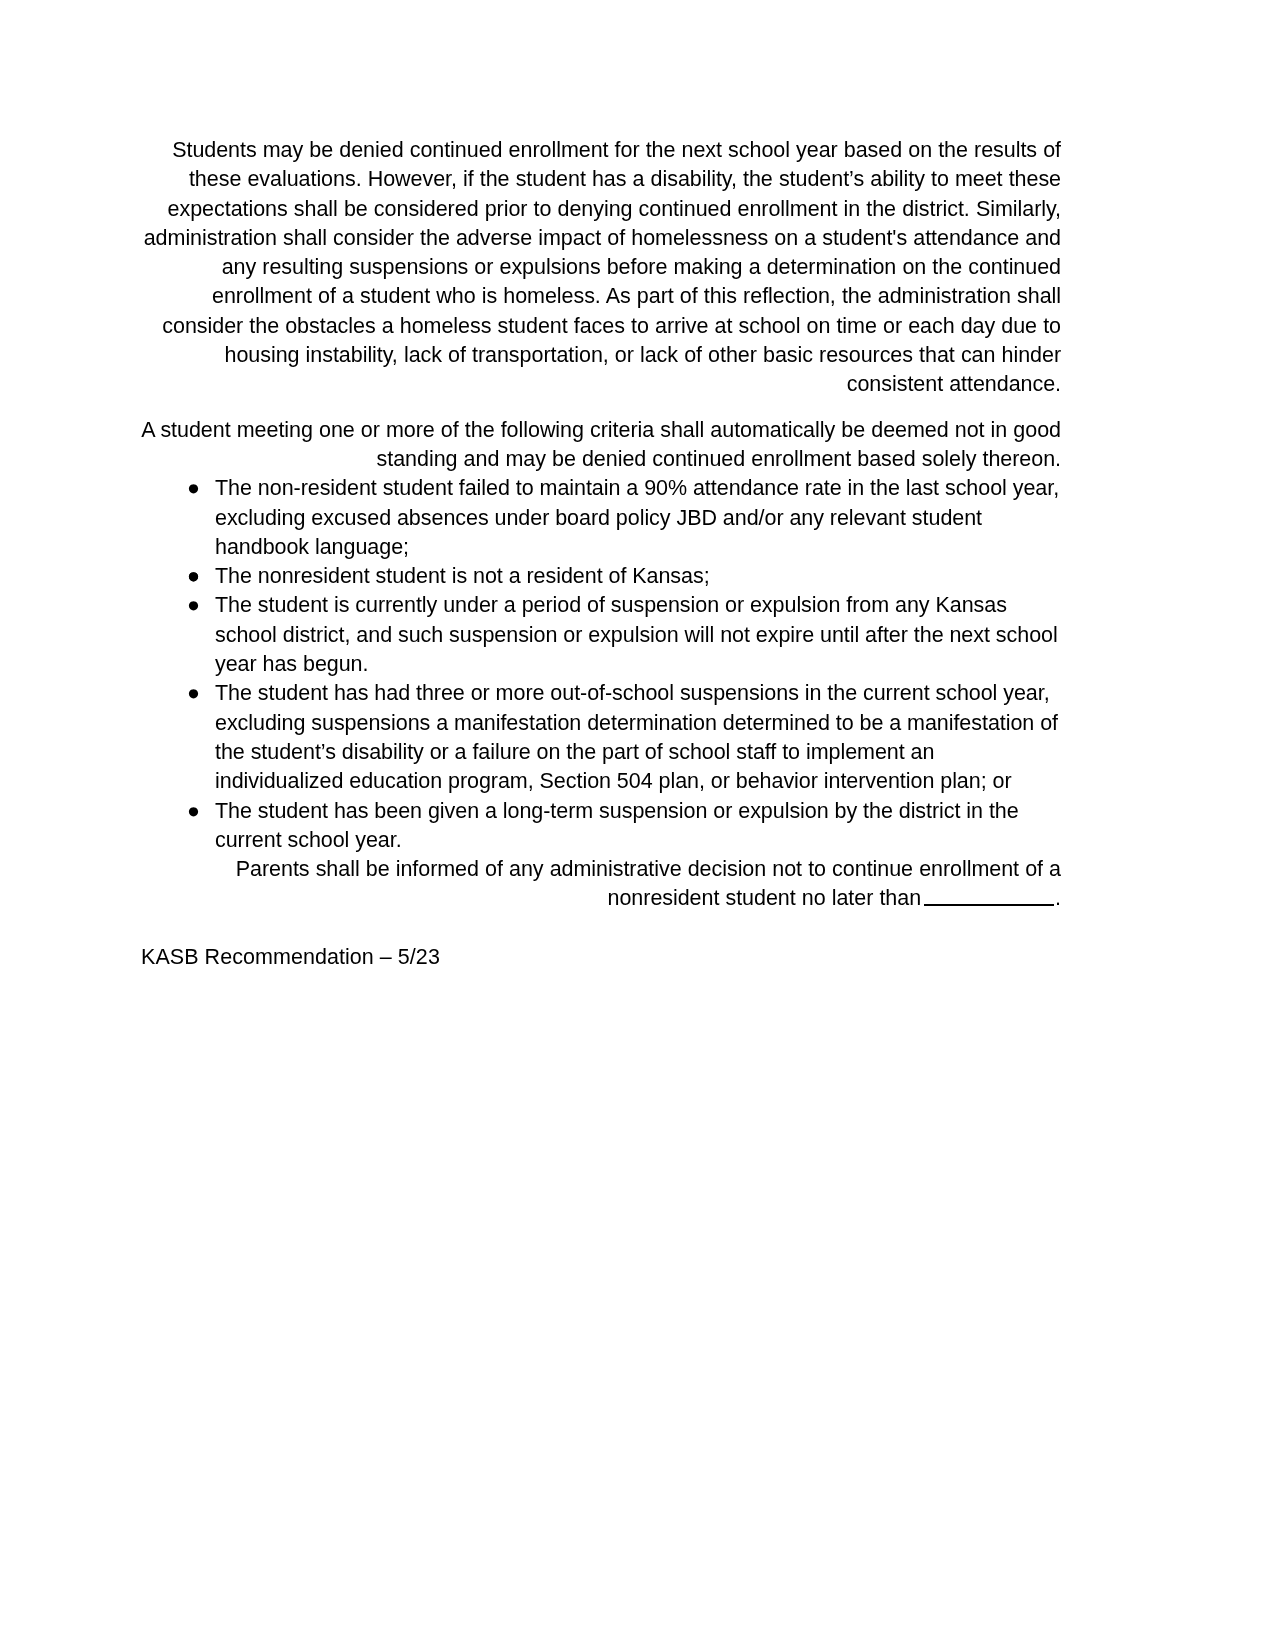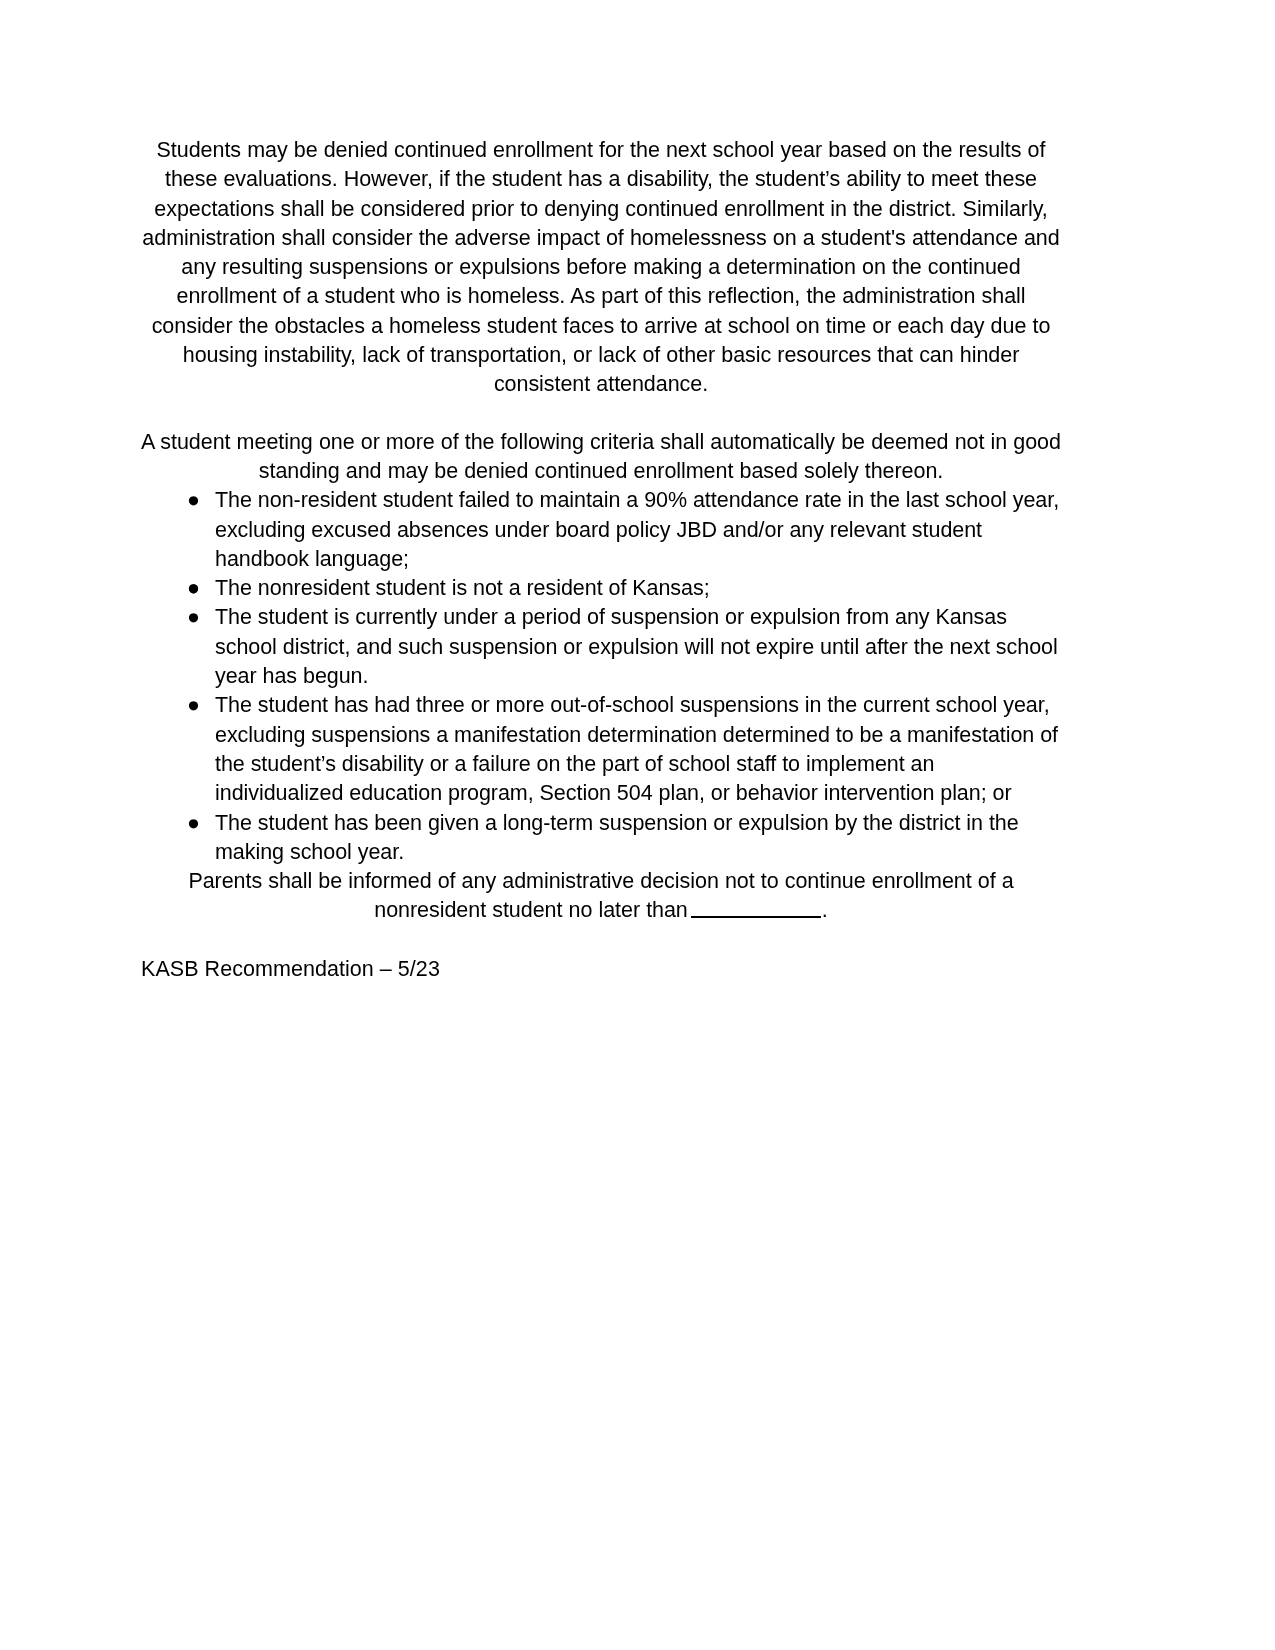--- a/index.html
+++ b/index.html
@@ -32,27 +32,27 @@
     left: 141px;
     top: 136px;
     width: 920px;
   }
 
   
   .para {
     font-size: 21.5px;
     line-height: 29.3px;
     letter-spacing: -0.05px;
-    text-align: center;
+    text-align: right;
     margin: 0;
     word-spacing: 0.2px;
   }
 
   .para + .para {
-    margin-top: 28px;
+    margin-top: 16px;
   }
 
   
   ul.criteria {
     list-style: none;
     margin: 0;
     padding: 0;
   }
 
   ul.criteria > li {
@@ -120,21 +120,21 @@
       <li>
         <span class="bullet-glyph">●</span>
         <span>The student is currently under a period of suspension or expulsion from any Kansas school district, and such suspension or expulsion will not expire until after the next school year has begun.</span>
       </li>
       <li>
         <span class="bullet-glyph">●</span>
         <span>The student has had three or more out-of-school suspensions in the current school year, excluding suspensions a manifestation determination determined to be a manifestation of the student’s disability or a failure on the part of school staff to implement an individualized education program, Section 504 plan, or behavior intervention plan; or</span>
       </li>
       <li>
         <span class="bullet-glyph">●</span>
-        <span>The student has been given a long-term suspension or expulsion by the district in the making school year.</span>
+        <span>The student has been given a long-term suspension or expulsion by the district in the current school year.</span>
       </li>
     </ul>
 
     <p class="para"><span>Parents shall be informed of any administrative decision not to continue enrollment of a nonresident student no later than</span><span class="blank-fill"></span><span>.</span></p>
 
     <div class="footer-block">
       <div class="footer-line">KASB Recommendation – 5/23</div>
     </div>
 
   </div>

